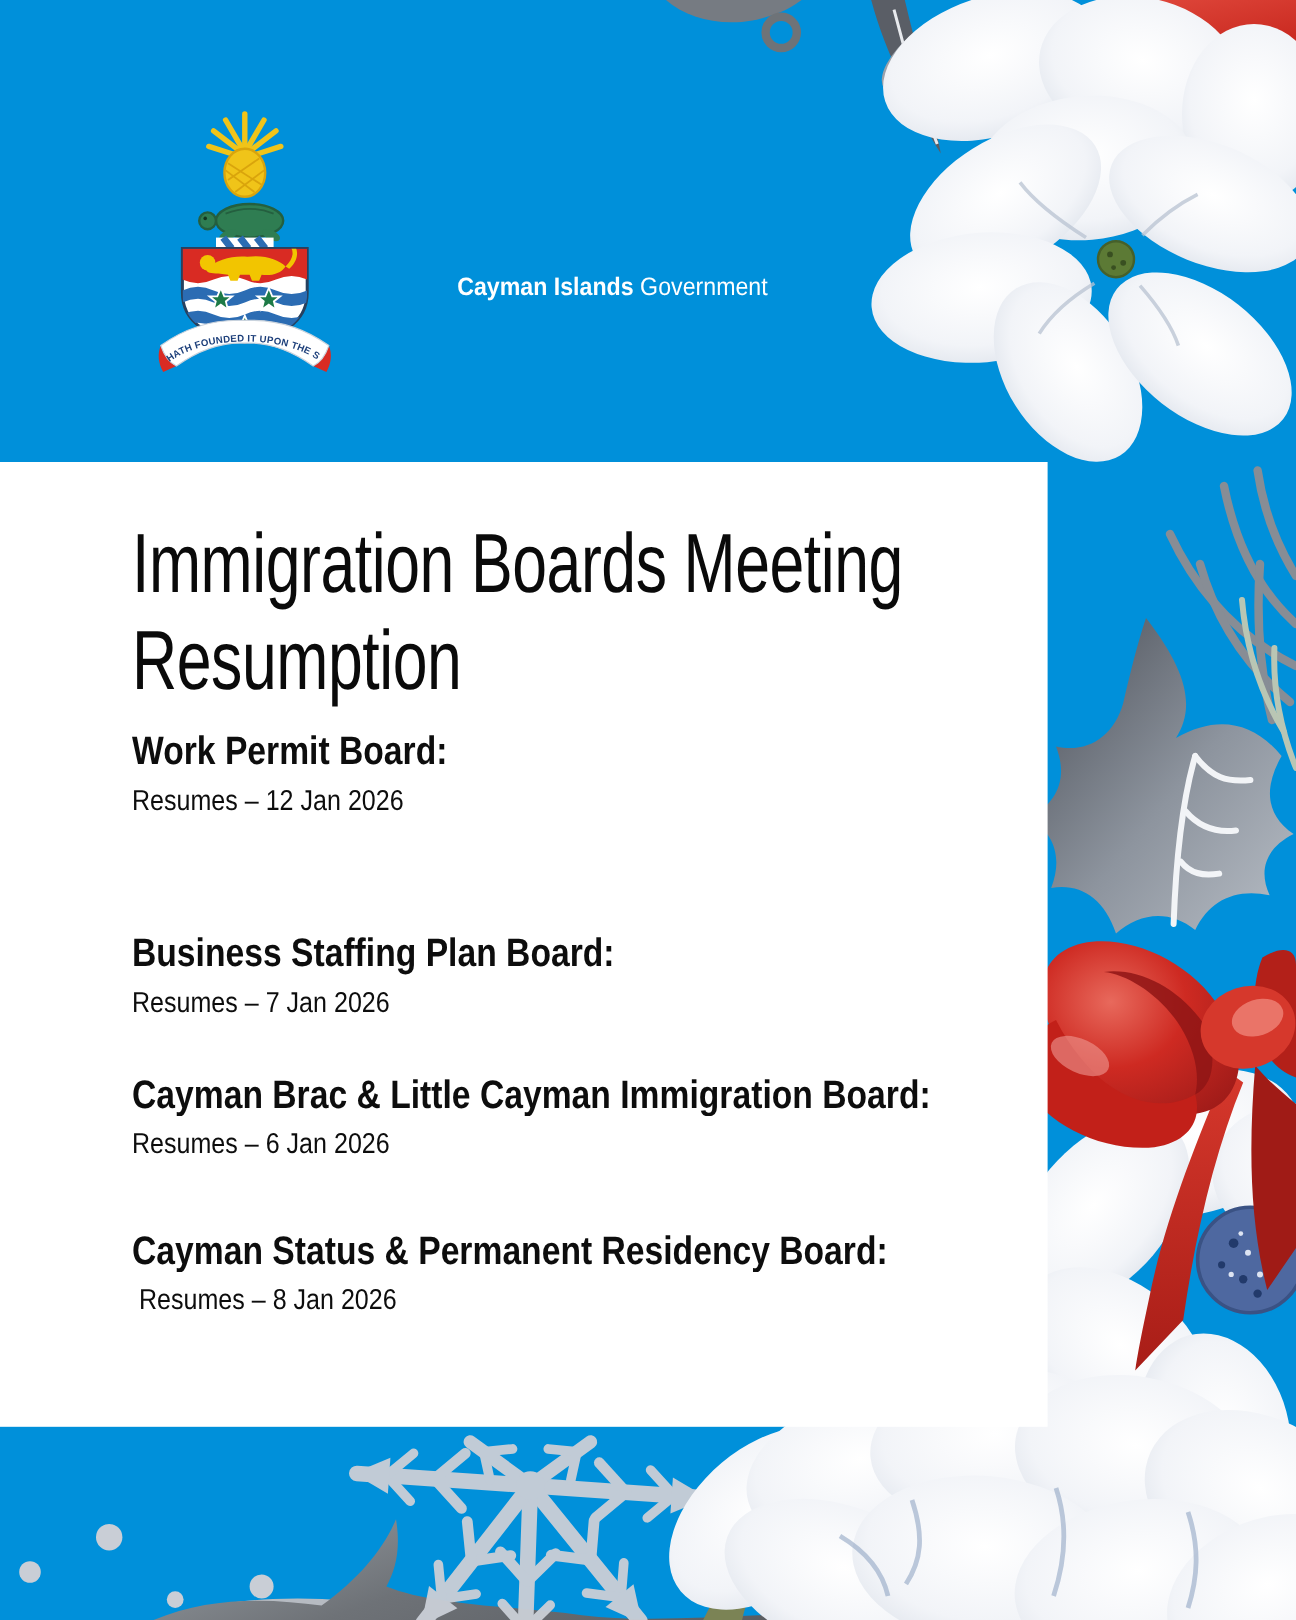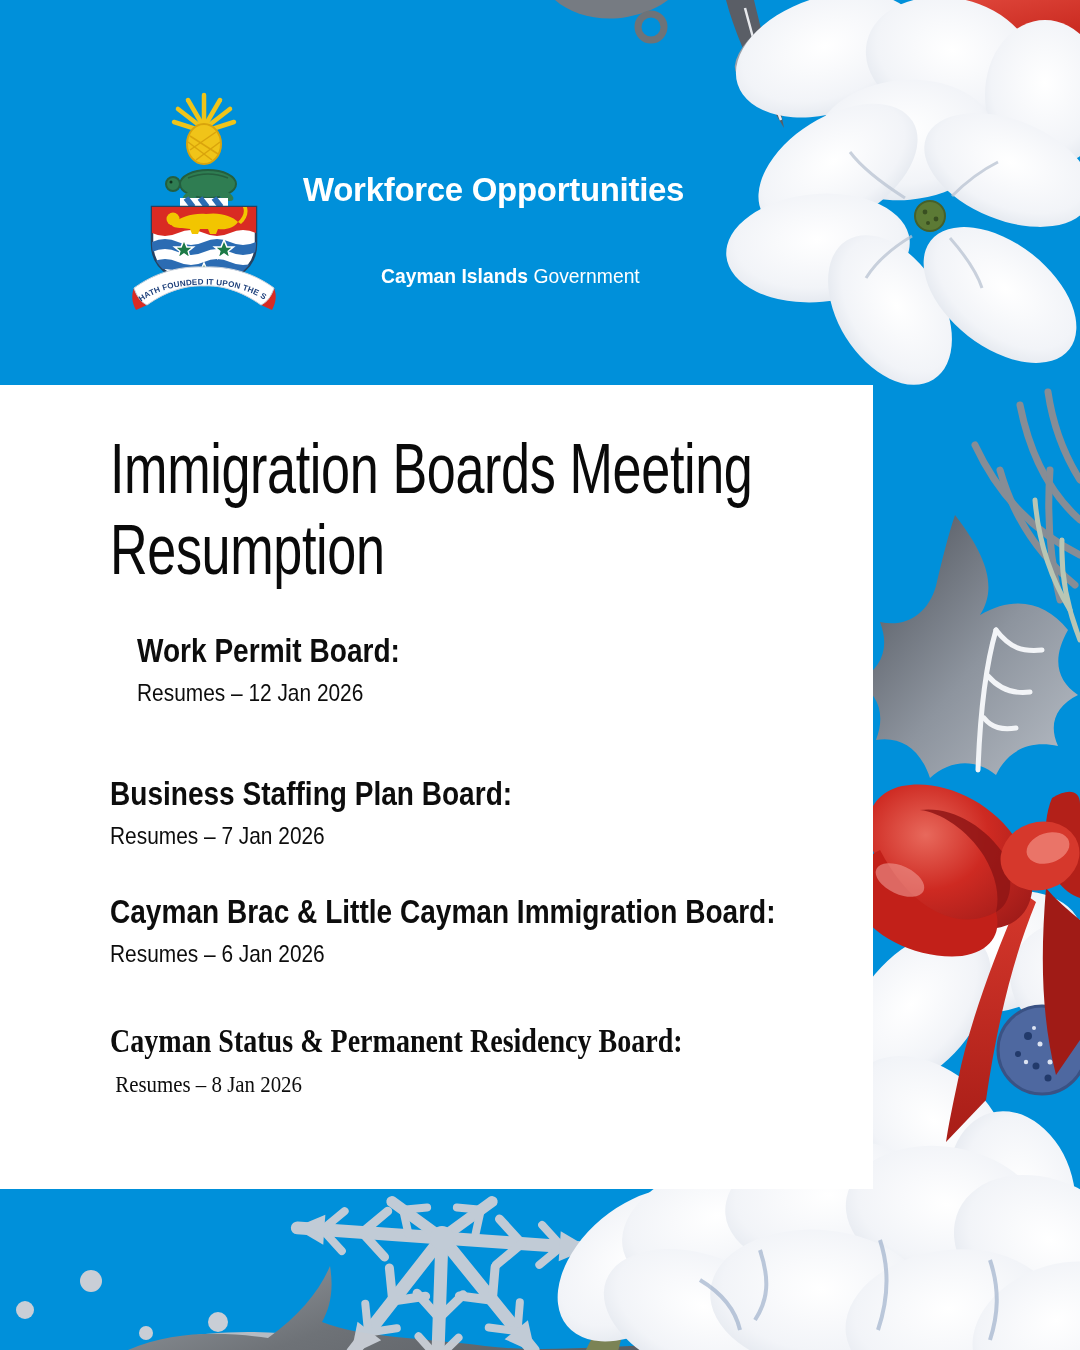--- a/index.html
+++ b/index.html
@@ -21,21 +21,21 @@
   .card{position:absolute;left:0;top:385px;width:873px;height:804px;background:#ffffff;z-index:2;}
   .title{position:absolute;left:110px;top:429px;z-index:3;color:#0a0a0a;font-weight:400;
          font-size:70px;line-height:81px;letter-spacing:-0.5px;white-space:nowrap;}
   .title .tline{display:block;}
   .title .tline span{display:inline-block;transform:scaleX(0.745);transform-origin:left center;}
   .entry{position:absolute;left:110px;z-index:3;color:#0d0d0d;white-space:nowrap;}
   .entry .bname{display:block;font-size:33px;font-weight:700;line-height:43px;}
   .entry .bname span{display:inline-block;transform:scaleX(0.85);transform-origin:left center;}
   .entry .bresumes{display:block;font-size:24px;font-weight:400;line-height:42px;}
   .entry .bresumes span{display:inline-block;transform:scaleX(0.87);transform-origin:left center;white-space:pre;}
-  .e1{top:629px;margin-left:27px;} .e2{top:760px;margin-top:12px;} .e3{top:890px;} .e4{top:1020px;font-family:Liberation Serif, serif;}
+  .e1{top:604px;} .e2{top:760px;margin-top:12px;} .e3{top:890px;} .e4{top:1020px;}
 </style>
 </head>
 <body>
 
 <div class="canvas">
 
   <svg class="deco" width="1080" height="1350" viewBox="0 0 1080 1350" aria-hidden="true">
     <defs>
       <radialGradient id="petalGrad" cx="50%" cy="42%" r="72%">
         <stop offset="0%" stop-color="#ffffff"></stop>
@@ -298,23 +298,20 @@
                C143,205 139,210 133,213 C112,198 92,193 76,194
                C60,193 40,198 19,213 C13,210 9,205 6,196 Z" fill="#ffffff" stroke="#c9d2dc" stroke-width="1"></path>
       <path id="mottoPath" d="M14,209 C44,187 108,187 138,209" fill="none"></path>
       <text font-size="8" font-weight="700" fill="#1d3f7a" letter-spacing="0.2">
         <textPath href="#mottoPath" startOffset="50%" text-anchor="middle">HE HATH FOUNDED IT UPON THE SEAS</textPath>
       </text>
     </g>
   </svg>
 
   <div class="brand">
-    <div class="brand-line">
-      <span>Workforce Opportunities</span>
-    </div>
     <div class="gov-line">
       <span class="inner">
         <span class="gov-bold">Cayman Islands</span><span class="gov-reg"> Government</span>
       </span>
     </div>
   </div>
 
   <div class="title">
     <span class="tline"><span>Immigration Boards Meeting</span></span>
     <span class="tline"><span>Resumption</span></span>

